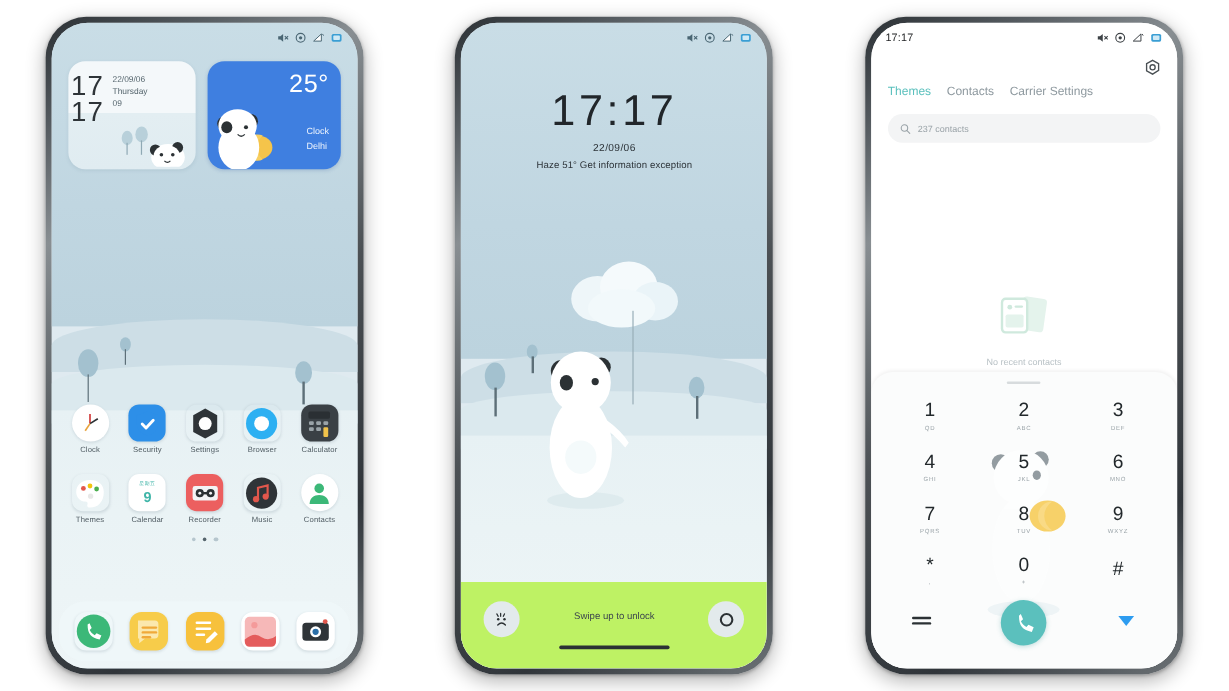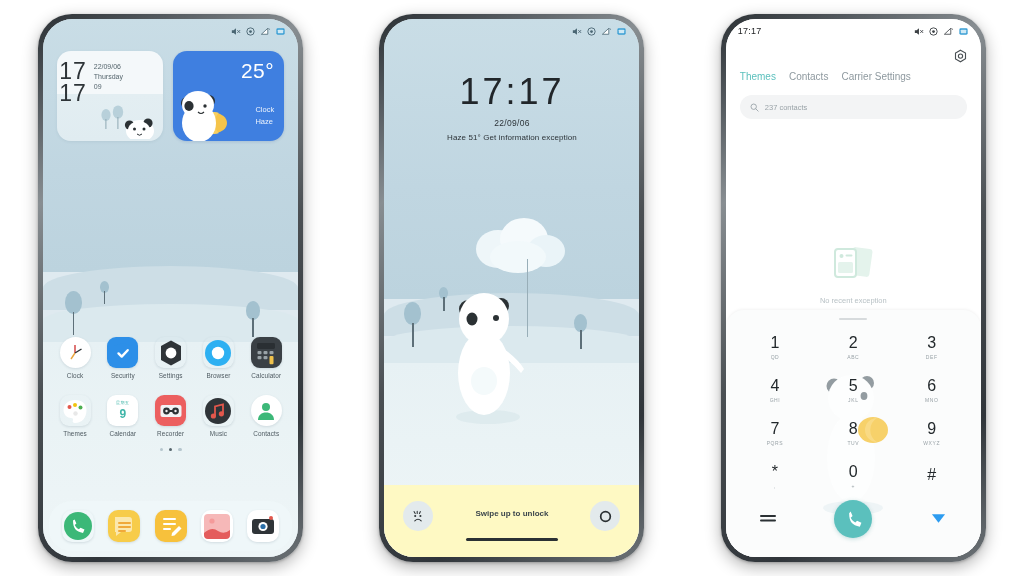--- a/index.html
+++ b/index.html
@@ -88,21 +88,21 @@
     background: rgba(240,248,250,.72); border-radius: 22px;
     display: flex; align-items: center; justify-content: space-around; padding: 0 6px;
   }
   .dock .icon { width: 32px; height: 32px; border-radius: 10px; }
 
   
   .lock-clock { position: absolute; top: 52px; left: 0; right: 0; text-align: center; z-index: 25; }
   .lc-time { font-size: 36px; font-weight: 300; color: #21262a; letter-spacing: 3px; }
   .lc-date { font-size: 8.5px; color: #2c3338; margin-top: 5px; letter-spacing: .3px; }
   .lc-info { font-size: 8px; color: #2c3338; margin-top: 5px; letter-spacing: .1px; }
-  .lock-bottom { position: absolute; left: 0; right: 0; bottom: 0; height: 72px; background: #fef9c3; z-index: 25; font-weight: bold; }
+  .lock-bottom { position: absolute; left: 0; right: 0; bottom: 0; height: 72px; background: #bef264; z-index: 25; }
   .lb-round { position: absolute; width: 30px; height: 30px; border-radius: 50%; background: #e3eaec; display:flex; align-items:center; justify-content:center; }
   .lb-left { left: 19px; top: 16px; }
   .lb-right { right: 19px; top: 16px; }
   .lb-text { position: absolute; left: 0; right: 0; top: 24px; text-align: center; font-size: 8px; color: #3d474d; }
   .lb-bar { position: absolute; left: 50%; transform: translateX(-50%); bottom: 16px; width: 92px; height: 2.6px; border-radius: 2px; background: #2b3134; }
 
   
   .dialer { position: absolute; inset: 0; background: #ffffff; }
   .dl-gear { position: absolute; right: 13px; top: 30px; }
   .dl-tabs { position: absolute; top: 52px; left: 14px; right: 12px; display: flex; gap: 13px; align-items: baseline; }
@@ -205,21 +205,21 @@
               <circle cx="39.5" cy="26" r="1.5" fill="#2b3134"></circle>
               <circle cx="49" cy="26" r="1.5" fill="#2b3134"></circle>
               <path d="M42 31 q2.5 2.5 5 0" stroke="#2b3134" stroke-width="1" fill="none"></path>
             </svg>
           </div>
 
           <div class="w-weather">
             <div class="ww-temp">25°</div>
             <div class="ww-sub">
               <div>Clock</div>
-              <div>Haze</div>
+              <div>Delhi</div>
             </div>
             <svg width="60" height="62" viewBox="0 0 60 62" style="position:absolute;left:-2px;bottom:0;">
               <ellipse cx="44" cy="44" rx="12" ry="10" fill="#f5c44a"></ellipse>
               <path d="M48 34 a11 11 0 1 0 0 20 a13 13 0 0 1 0 -20z" fill="#f7cf62"></path>
               <ellipse cx="28" cy="44" rx="17" ry="19" fill="#ffffff"></ellipse>
               <circle cx="16" cy="24" r="6" fill="#2b3134"></circle>
               <circle cx="38" cy="22" r="6" fill="#2b3134"></circle>
               <ellipse cx="27" cy="26" rx="16" ry="14" fill="#ffffff"></ellipse>
               <ellipse cx="18" cy="27" rx="4.6" ry="5" fill="#2b3134"></ellipse>
               <circle cx="34" cy="27" r="1.7" fill="#2b3134"></circle>
@@ -542,21 +542,21 @@
         </div>
 
         <div class="dl-empty">
           <svg width="52" height="42" viewBox="0 0 52 42">
             <rect x="24" y="4" width="20" height="28" rx="3" fill="#e4f3ec" transform="rotate(8 34 18)"></rect>
             <rect x="8" y="5" width="21" height="28" rx="3" fill="#ffffff" stroke="#cfe9dd" stroke-width="2"></rect>
             <circle cx="14.5" cy="12" r="2" fill="#cfe9dd"></circle>
             <rect x="18.5" y="10.5" width="7" height="2" rx="1" fill="#cfe9dd"></rect>
             <rect x="11" y="18" width="15" height="11" rx="1.5" fill="#e4f3ec"></rect>
           </svg>
-          <div class="dl-empty-text">No recent exception</div>
+          <div class="dl-empty-text">No recent contacts</div>
         </div>
 
         <div class="keypad">
           <div class="kp-handle"></div>
 
           <svg width="92" height="160" viewBox="0 0 92 160" style="position:absolute;left:50%;transform:translateX(-50%);top:48px;z-index:1;opacity:.95;">
             <ellipse cx="46" cy="150" rx="30" ry="7" fill="#eef4f6"></ellipse>
             <ellipse cx="44" cy="100" rx="24" ry="44" fill="#fdfefe"></ellipse>
             <ellipse cx="66" cy="72" rx="15" ry="13" fill="#f7cf62"></ellipse>
             <path d="M70 60 a12 12 0 1 0 0 24 a14 14 0 0 1 0 -24z" fill="#f9d97f"></path>

